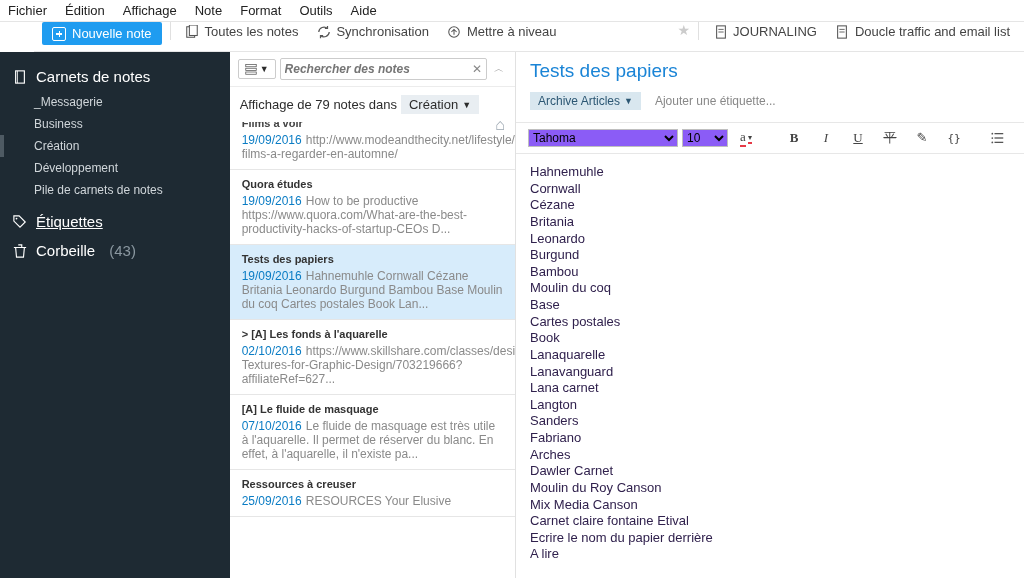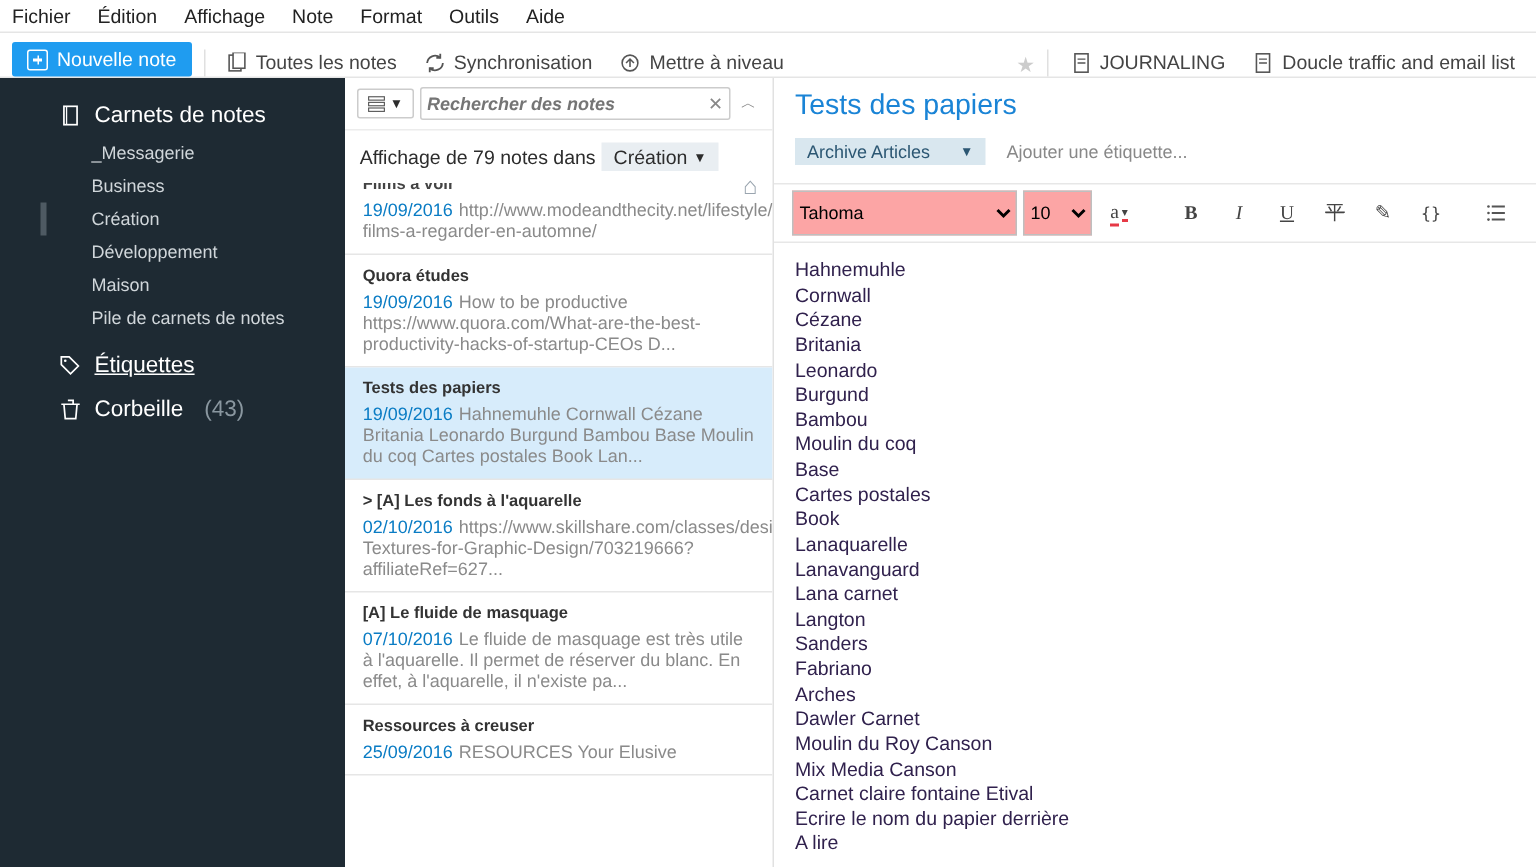--- a/index.html
+++ b/index.html
@@ -3,36 +3,36 @@
 <meta charset="utf-8">
 <style>
 * { margin:0; padding:0; box-sizing:border-box; }
 body { font-family:"Segoe UI", Tahoma, sans-serif; font-size:12px; color:#2c2c2c; width:1024px; height:578px; overflow:hidden; background:#fff; }
 
 
 .menubar { display:flex; align-items:center; height:22px; padding:0 8px; gap:18px; border-bottom:1px solid #e5e5e5; }
 .menubar span { font-size:13px; color:#222; cursor:default; }
 
 
-.toolbar { display:flex; align-items:flex-end; height:30px; border-bottom:1px solid #e5e5e5; padding:0 8px; gap:6px; }
+.toolbar { display:flex; align-items:flex-start; height:30px; border-bottom:1px solid #e5e5e5; padding:0 8px; gap:6px;margin-left:34px; }
 .btn-new { background:#1f9cf0; color:#fff; display:flex; align-items:center; gap:6px; padding:4px 10px; border-radius:2px; font-size:13px; }
 .btn-new .plus-icon { width:14px; height:14px; border:1.5px solid #fff; border-radius:2px; position:relative; }
 .btn-new .plus-icon::before, .btn-new .plus-icon::after { content:''; position:absolute; background:#fff; }
 .btn-new .plus-icon::before { left:3px; top:5.5px; width:6px; height:1.5px; }
 .btn-new .plus-icon::after { left:5.5px; top:3px; width:1.5px; height:6px; }
 .tool-item { display:flex; align-items:center; gap:5px; font-size:13px; color:#444; padding:2px 6px; }
 .tool-icon { width:15px; height:15px; display:flex; align-items:center; justify-content:center; color:#555; }
 .divider { width:1px; height:18px; background:#e0e0e0; margin:0 2px; }
 .toolbar .star { color:#ccc; font-size:14px; margin-left:auto; }
 
 
 .main { display:flex; height:526px; }
 
 
-.sidebar { width:231px; background:#1e2a33; color:#d7dde2; display:flex; flex-direction:column; padding-top:10px;padding-left:27px; }
+.sidebar { width:231px; background:#1e2a33; color:#d7dde2; display:flex; flex-direction:column; padding-top:10px; }
 .side-section { display:flex; align-items:center; gap:8px; padding:6px 12px; font-size:15px; color:#fff; }
 .side-icon { width:16px; height:16px; display:flex; align-items:center; justify-content:center; }
 .side-item { padding:4px 12px 4px 34px; font-size:12px; color:#d0d6da; position:relative; }
 .side-item.sel::before { content:''; position:absolute; left:0; top:0; bottom:0; width:4px; background:#4e5a63; }
 .side-count { color:#8a97a0; margin-left:6px; }
 
 
 .listcol { width:288px; border-right:1px solid #e1e1e1; display:flex; flex-direction:column; }
 .list-head { display:flex; align-items:center; gap:4px; padding:6px 8px; border-bottom:1px solid #ececec; }
 .view-btn { border:1px solid #ccc; border-radius:2px; padding:2px 6px; display:flex; align-items:center; gap:3px; font-size:11px; }
@@ -49,24 +49,24 @@
 .note-date { color:#0a7cc4; margin-right:4px; }
 .note-prev { color:#8a8a8a; }
 .note-item.cut .note-title { color:#444; }
 .note-item.first { border-top:1px solid #e6e6e6; }
 
 
 .detail { flex:1; display:flex; flex-direction:column; }
 .detail-head { padding:8px 14px 4px; }
 .note-main-title { color:#1a84d6; font-size:19px; margin-bottom:10px; }
 .tag-row { display:flex; align-items:center; gap:14px; font-size:12px; }
-.tag-chip { background:#d9e7ef; padding:2px 8px; display:inline-flex; align-items:center; gap:20px; color:#2c5773; }
+.tag-chip { background:#d9e7ef; padding:2px 8px; display:inline-flex; align-items:center; gap:4px; color:#2c5773; }
 .add-tag { color:#888; }
 .fmt-bar { display:flex; align-items:center; gap:4px; padding:4px 12px; border-top:1px solid #e7e7e7; border-bottom:1px solid #e7e7e7; margin-top:8px; }
-.fmt-bar select, .fmt-bar .sel-box { border:1px solid #bfbfbf; font-size:12px; height:30px; background:#fca5a5; }
+.fmt-bar select, .fmt-bar .sel-box { border:1px solid #bfbfbf; font-size:12px; height:18px; background:#8b5cf6; }
 select.font { width:150px; }
 select.size { width:46px; }
 .fmt-btn { width:28px; height:22px; display:flex; align-items:center; justify-content:center; font-size:13px; color:#444; font-family:"Times New Roman",serif; }
 .fmt-btn.underlined span { border-bottom:2px solid #e63946; }
 .fmt-btn.strike span { text-decoration:line-through; }
 .note-body { padding:10px 14px; font-family:Tahoma,sans-serif; font-size:13px; color:#30214d; line-height:1.28; overflow:hidden; }
 .note-body div { white-space:nowrap; }
 
 svg { width:14px; height:14px; }
 </style>
@@ -149,21 +149,20 @@
             <rect x="3" y="1" width="10" height="14" fill="none" stroke="#fff" stroke-width="1.3"></rect>
             <line x1="5" y1="1" x2="5" y2="15" stroke="#fff"></line>
           </svg>
         </span>
       <span>Carnets de notes</span>
     </div>
     <div class="side-item">_Messagerie</div>
     <div class="side-item">Business</div>
     <div class="side-item sel">Création</div>
     <div class="side-item">Développement</div>
-    <div class="side-item">Maison</div>
     <div class="side-item">Pile de carnets de notes</div>
 
     <div class="side-section" style="margin-top:6px;text-decoration:underline;">
       <span class="side-icon">
           <svg viewBox="0 0 16 16">
             <path d="M1 1h6l7 7-6 6-7-7z" fill="none" stroke="#fff" stroke-width="1.3"></path>
             <circle cx="4" cy="4" r="1" fill="#fff"></circle>
           </svg>
         </span>
       <span>Étiquettes</span>

